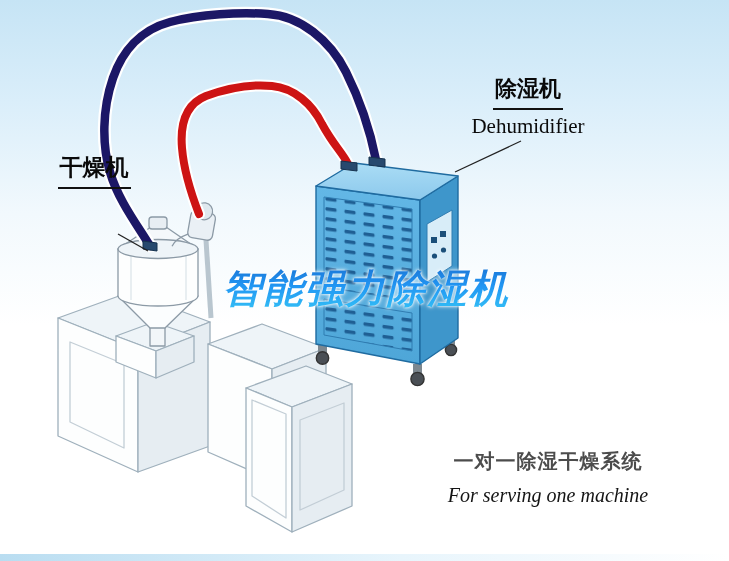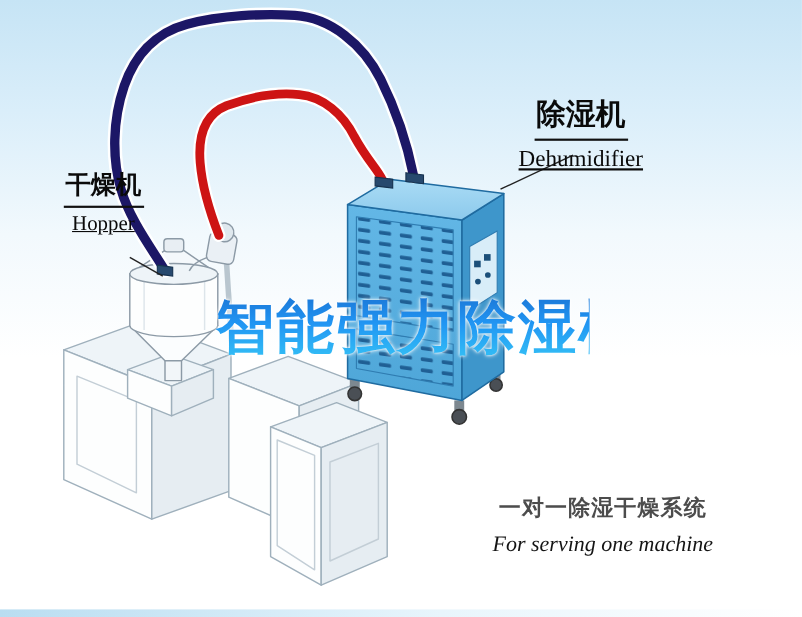--- a/index.html
+++ b/index.html
@@ -6,30 +6,30 @@
   .stage{
     position:relative;width:729px;height:561px;overflow:hidden;
     background:linear-gradient(180deg,#c6e4f5 0%,#daeefa 18%,#f2f9fd 38%,#ffffff 58%,#ffffff 100%);
     font-family:"Liberation Sans",sans-serif;
   }
   .scene{position:absolute;left:0;top:0;width:729px;height:561px;}
   .bottom-strip{position:absolute;left:0;right:0;bottom:0;height:7px;
     background:linear-gradient(90deg,#b9ddf1,#e8f5fc 55%,#ffffff);}
   .label{position:absolute;text-align:center;color:#0a0a0a;}
   .label .zh{display:inline-block;font-weight:bold;border-bottom:2px solid #111;padding:0 2px 4px 2px;}
-  .label .en{display:block;margin-top:4px;font-family:"Liberation Serif",serif;text-decoration:underline;}
+  .label .en{display:block;margin-top:4px;font-family:"Liberation Serif",serif;}
   .hopper-label{left:44px;top:152px;width:100px;}
   .hopper-label .zh{font-size:23px;}
   .hopper-label .en{font-size:19px;}
   .dehum-label{left:450px;top:74px;width:156px;}
-  .dehum-label .zh{font-size:27px;margin-top:12px;}
+  .dehum-label .zh{font-size:22px;}
   .dehum-label .en{font-size:21px;}
   .main-title{
     position:absolute;left:196px;top:262px;width:340px;text-align:center;
-    font-size:53px;font-weight:bold;letter-spacing:2px;
+    font-size:39px;font-weight:bold;font-style:italic;letter-spacing:2px;
     color:#1e88d8;
     background:linear-gradient(180deg,#1a6fd0 0%,#2196f3 45%,#38c9f6 100%);
     -webkit-background-clip:text;background-clip:text;
     -webkit-text-fill-color:transparent;
     filter:drop-shadow(0 0 1px rgba(255,255,255,.95)) drop-shadow(0 0 2px rgba(255,255,255,.8));
     white-space:nowrap;
   }
   .system-caption{position:absolute;left:402px;top:448px;width:292px;text-align:center;}
   .system-caption .zh{font-size:20px;font-weight:bold;color:#4c4c4c;letter-spacing:1px;white-space:nowrap;}
   .system-caption .en{font-size:20px;color:#141414;margin-top:9px;font-family:"Liberation Serif",serif;font-style:italic;}
@@ -128,21 +128,20 @@
     </g>
 
     <g stroke="#222" stroke-width="1.3">
       <path d="M118,234 L148,251"></path>
       <path d="M521,141 L455,172"></path>
     </g>
   </svg>
 
   <div class="label hopper-label">
     <span class="zh">干燥机</span>
-    <span class="en">Hopper</span>
   </div>
 
   <div class="label dehum-label">
     <span class="zh">除湿机</span>
     <span class="en">Dehumidifier</span>
   </div>
 
   <div class="main-title">智能强力除湿机</div>
 
   <div class="system-caption">

